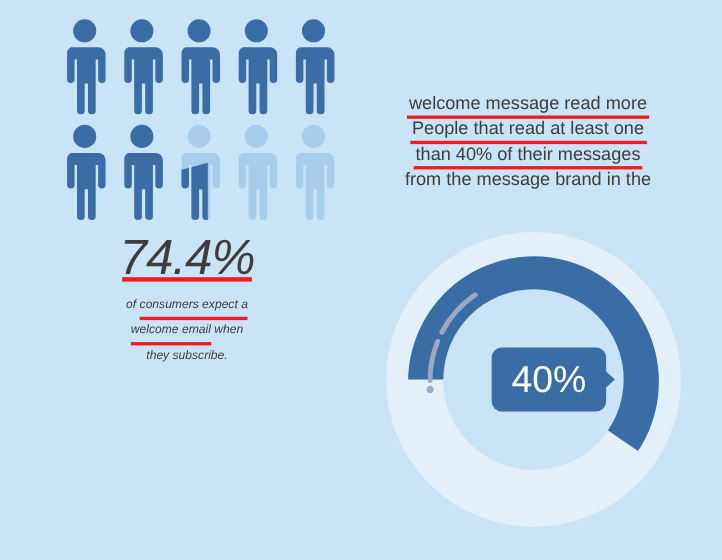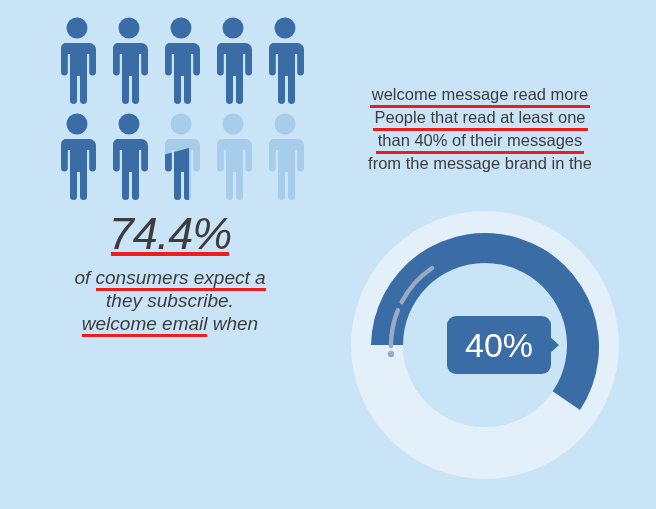--- a/index.html
+++ b/index.html
@@ -66,21 +66,21 @@
   #stat-number .ul-red {
     position: absolute;
     left: 2px;
     right: 2px;
     bottom: 2px;
     height: 4px;
     background: #ef1c1c;
   }
   #stat-caption {
     margin-top: 8px;
-    font-size: 19px;
+    font-size: 11px;
     line-height: 23px;
     color: #3d3d3d;
   }
   .uline {
     position: relative;
     display: inline-block;
   }
   .uline::after {
     content: "";
     position: absolute;
@@ -265,22 +265,22 @@
             </g>
           </svg>
       </div>
     </div>
   </div>
 
   <div id="stat-block">
     <div id="stat-number"><span>74.4%</span><span class="ul-red"></span></div>
     <div id="stat-caption">
       <div><span>of </span><span class="uline">consumers expect a</span></div>
+      <div><span class="uline">welcome email</span><span> when</span></div>
       <div>they subscribe.</div>
-      <div><span class="uline">welcome email</span><span> when</span></div>
     </div>
   </div>
 
   <div id="paragraph-block">
     <span class="pline hl"><span>welcome message read more</span></span>
     <span class="pline hl"><span>People that read at least one</span></span>
     <span class="pline hl"><span>than 40% of their messages</span></span>
     <span class="pline"><span>from the message brand in the</span></span>
   </div>
 

